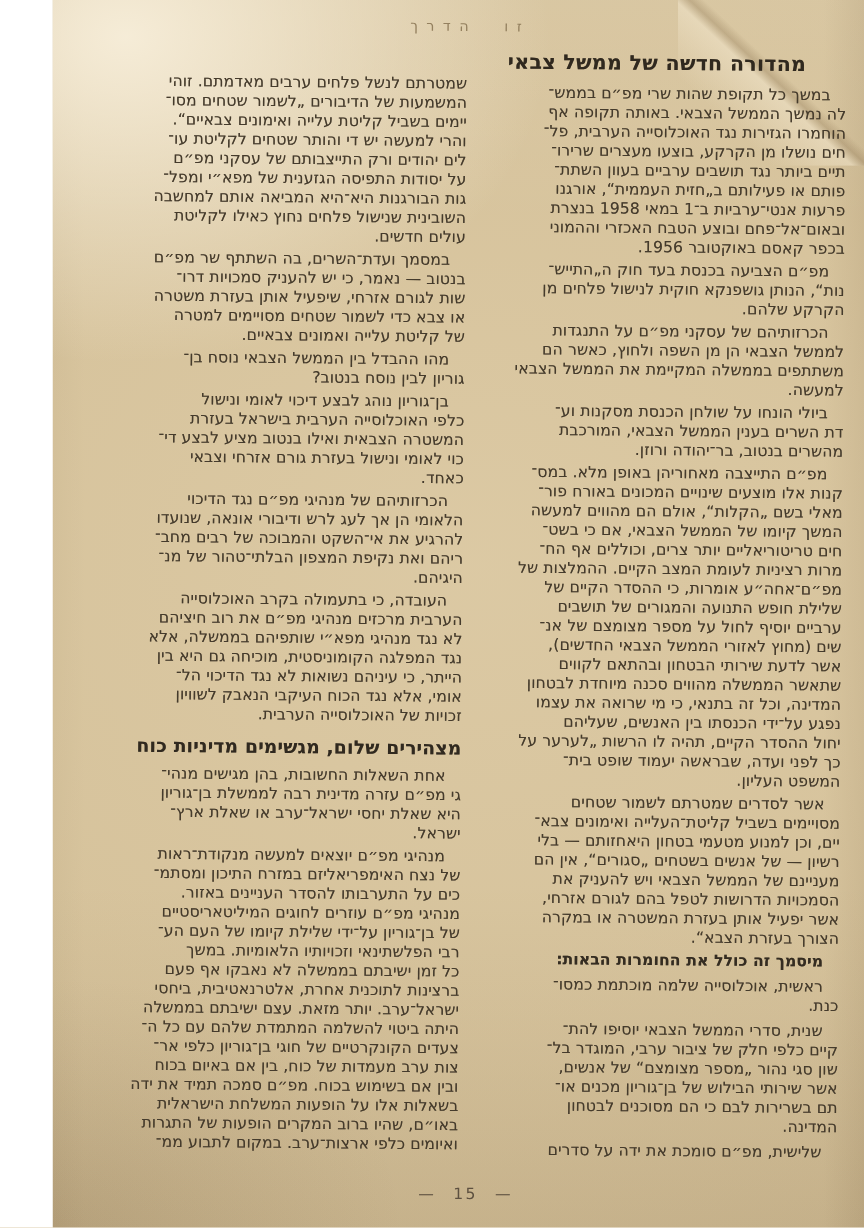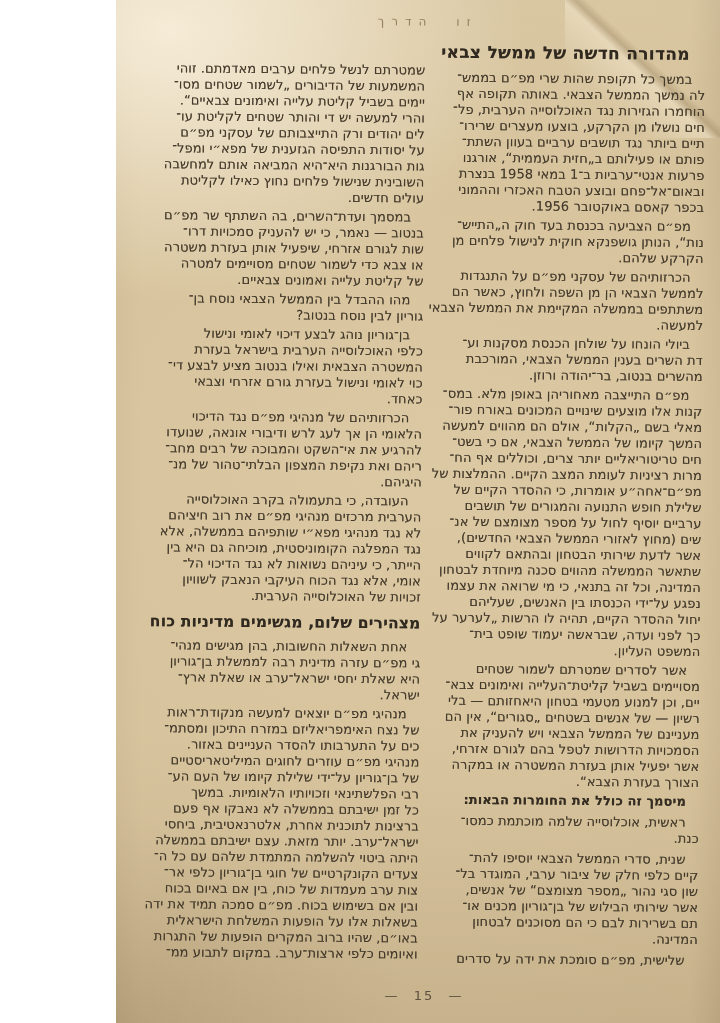--- a/index.html
+++ b/index.html
@@ -1,21 +1,21 @@
 <!DOCTYPE html>
 <html lang="he" dir="rtl"><head>
 <meta charset="utf-8">
 <style>
   html,body{margin:0;padding:0;}
   body{
     width:720px;height:1023px;overflow:hidden;
     font-family:"DejaVu Sans",sans-serif;
   }
   .page{
-    position:relative;width:604px;height:1023px;direction:rtl;
+    position:relative;width:676px;height:1023px;direction:rtl;
     background-color:#d3bf97;
     background-image:
       radial-gradient(ellipse 520px 400px at 9% 3%, rgba(247,238,218,.95), rgba(247,238,218,0) 68%),
       radial-gradient(ellipse 1000px 800px at 52% 46%, rgba(228,211,176,.5), rgba(228,211,176,0) 80%),
       radial-gradient(ellipse 420px 300px at 0% 100%, rgba(86,62,32,.14), rgba(86,62,32,0) 70%),
       linear-gradient(to bottom, rgba(255,252,242,.10), rgba(0,0,0,0) 18%, rgba(0,0,0,0) 72%, rgba(86,62,32,.12)),
       linear-gradient(to left, rgba(104,80,48,.13), rgba(0,0,0,0) 5%),
       linear-gradient(to right, rgba(104,80,48,.06), rgba(0,0,0,0) 4%);
   }
   .fold{

